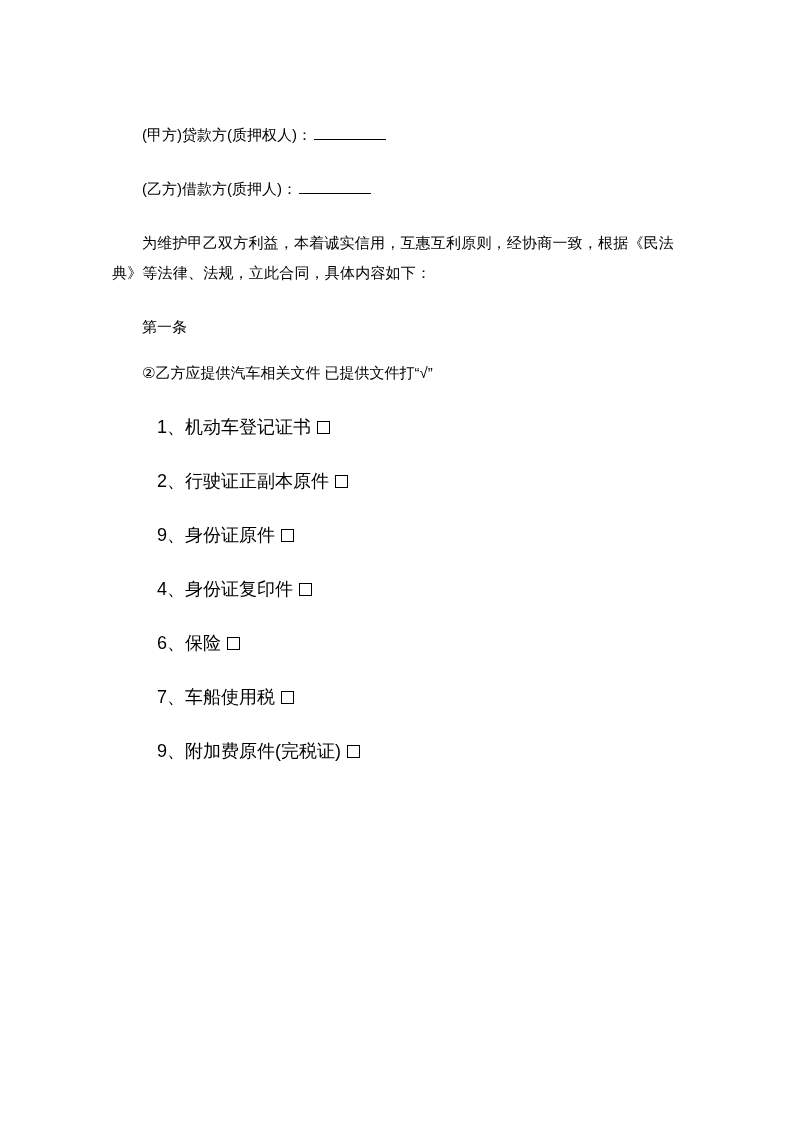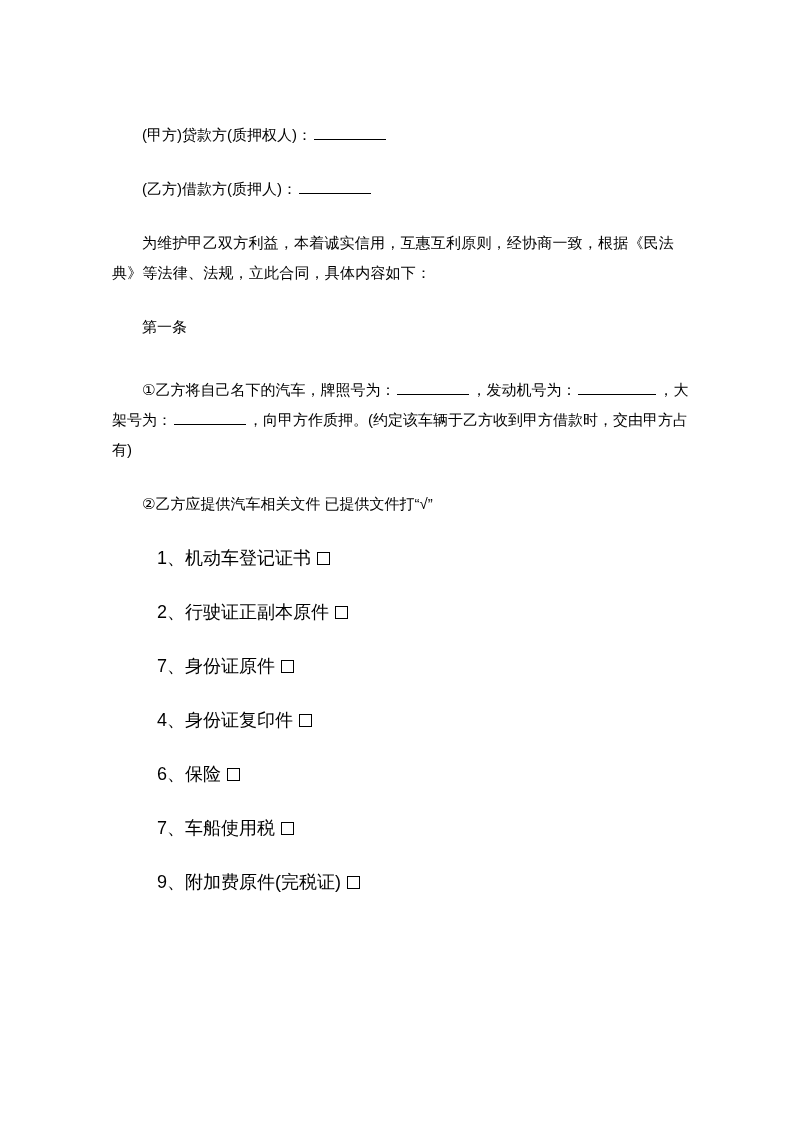--- a/index.html
+++ b/index.html
@@ -59,21 +59,21 @@
   }
   .list-item {
     font-size: 18px;
     line-height: 30px;
     margin: 0 0 24px 0;
     padding-left: 45px;
   }
   .section-title {
     font-size: 15px;
     line-height: 30px;
-    margin: 0 0 33px 0;
+    margin: 0 0 16px 0;
     padding-left: 30px;
   }
   .party-line {
     font-size: 15px;
     line-height: 30px;
     margin: 0 0 24px 0;
     padding-left: 30px;
   }
   .clause {
     font-size: 15px;
@@ -93,29 +93,28 @@
     </p>
 
     <p class="party-line">
       <span>(乙方)借款方(质押人)：</span><span class="blank"></span>
     </p>
 
     <p class="para indent">为维护甲乙双方利益，本着诚实信用，互惠互利原则，经协商一致，根据《民法典》等法律、法规，立此合同，具体内容如下：</p>
 
     <p class="section-title">第一条</p>
 
-    <p class="clause"><span>①乙方将自己名下的汽车，牌照号为：</span><span class="blank"></span><span>，发动机号为：</span><span class="blank long"></span><span>，大架号为：</span><span class="blank"></span><span>，向甲方作质押。(约定该车辆于乙方收到甲方借款时，交由甲方占有)</span></p>
 
     <p class="clause">②乙方应提供汽车相关文件 已提供文件打“√”</p>
 
     <p class="list-item"><span>1、机动车登记证书</span><span class="checkbox"></span></p>
 
     <p class="list-item"><span>2、行驶证正副本原件</span><span class="checkbox"></span></p>
 
-    <p class="list-item"><span>7、身份证原件</span><span class="checkbox"></span></p>
+    <p class="list-item"><span>9、身份证原件</span><span class="checkbox"></span></p>
 
     <p class="list-item"><span>4、身份证复印件</span><span class="checkbox"></span></p>
 
 
     <p class="list-item"><span>6、保险</span><span class="checkbox"></span></p>
 
     <p class="list-item"><span>7、车船使用税</span><span class="checkbox"></span></p>
 
 
     <p class="list-item"><span>9、附加费原件(完税证)</span><span class="checkbox"></span></p>

